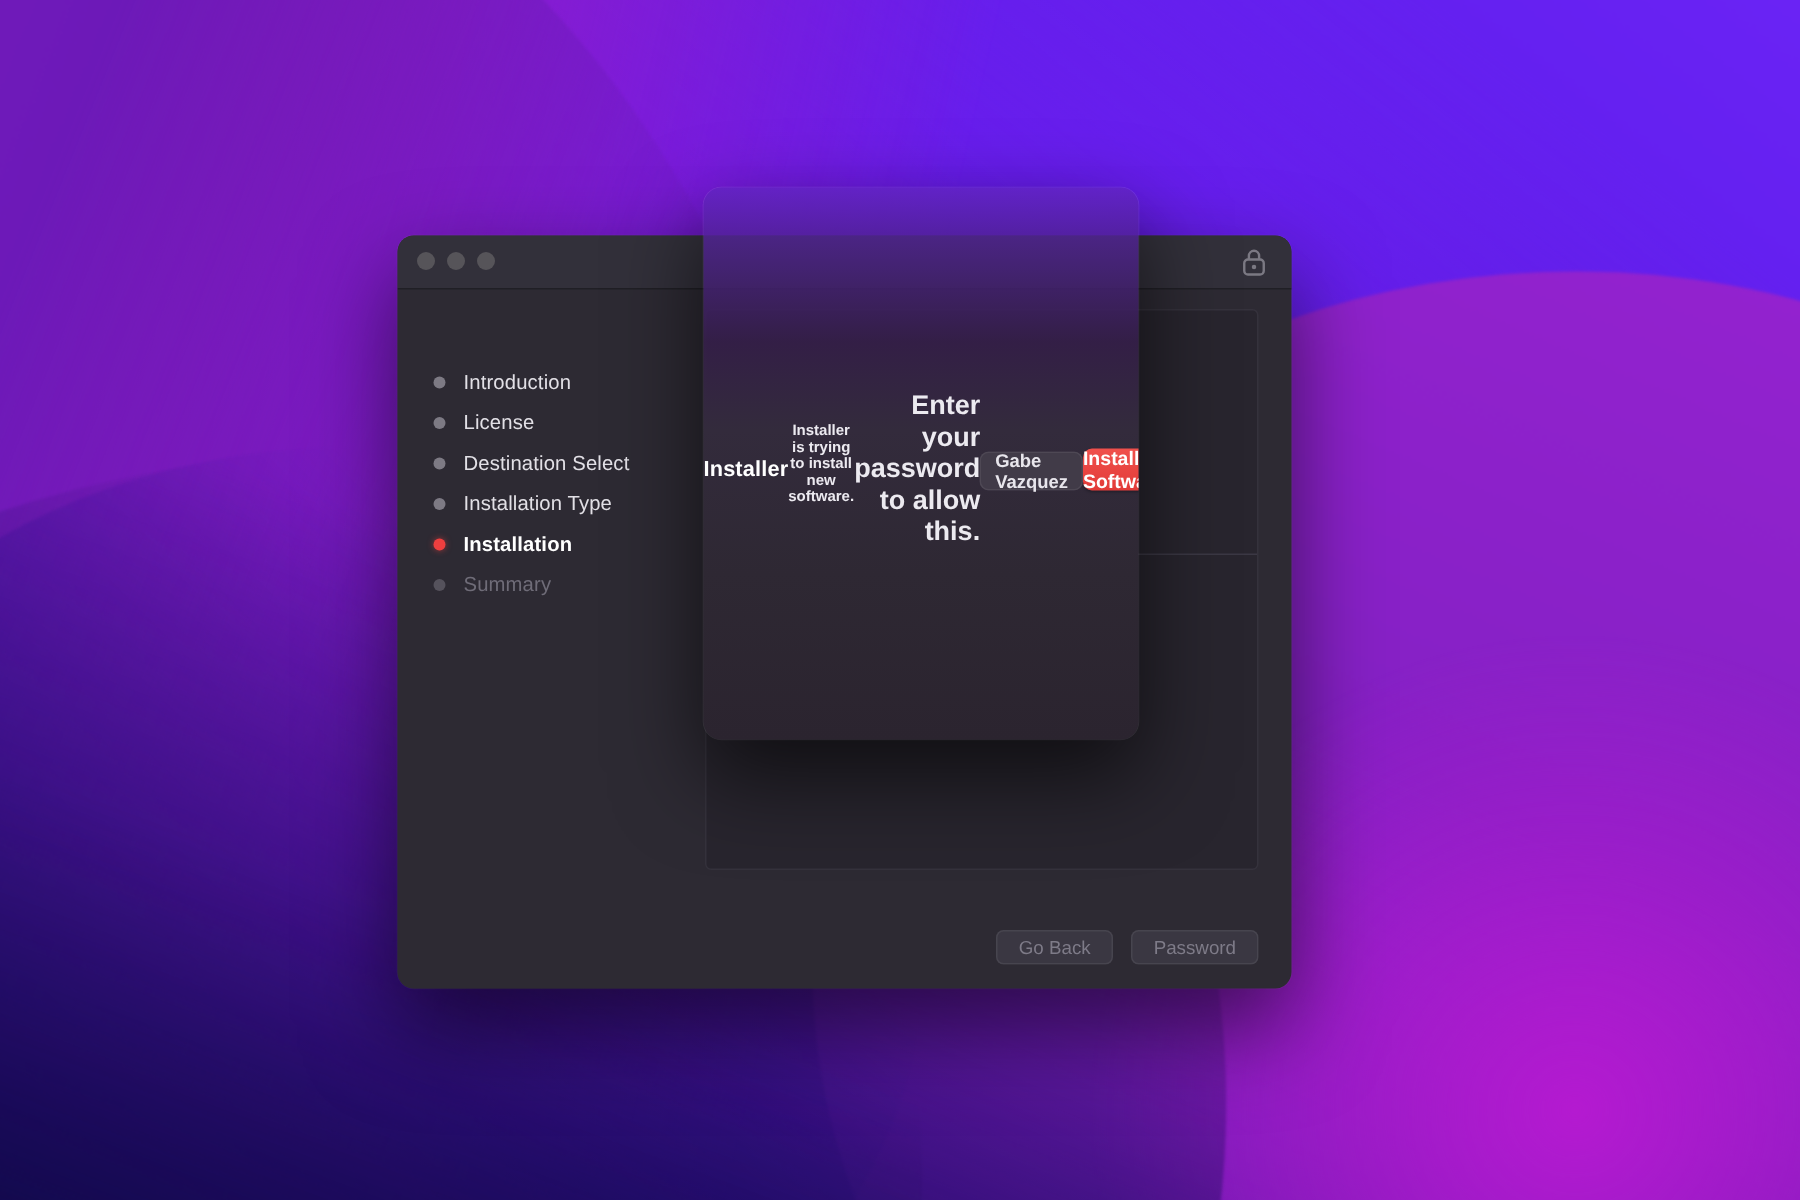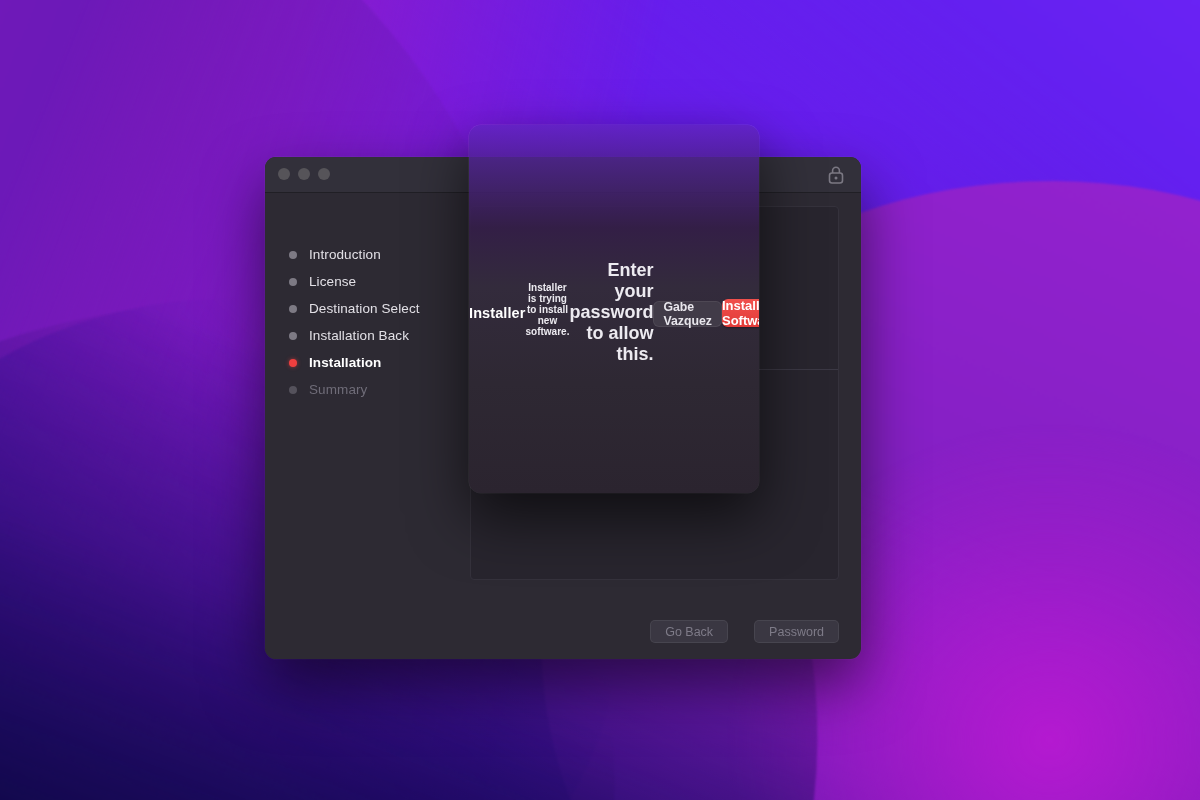--- a/index.html
+++ b/index.html
@@ -119,21 +119,21 @@
     border-radius:4px;
     position:relative;
     height:374px;
   }
   #panel-divider{
     position:absolute; left:0; right:0; top:162px;
     height:1px; background:#3b3844;
   }
   #footer-buttons{
     position:absolute; right:22px; bottom:16px;
-    display:flex; gap:26px;
+    display:flex; gap:12px;
   }
   .footer-btn{
     min-width:76px; height:23px; padding:0 14px;
     border-radius:5px; border:1px solid rgba(255,255,255,.07);
     background:#3a3742; color:#7e7b88;
     font-size:12.5px; font-family:"Liberation Sans",sans-serif;
     display:flex; align-items:center; justify-content:center;
   }
 
   
@@ -250,21 +250,21 @@
       <div class="step">
         <span class="step-dot"></span>
         <span class="step-label">License</span>
       </div>
       <div class="step">
         <span class="step-dot"></span>
         <span class="step-label">Destination Select</span>
       </div>
       <div class="step">
         <span class="step-dot"></span>
-        <span class="step-label">Installation Back</span>
+        <span class="step-label">Installation Type</span>
       </div>
       <div class="step active">
         <span class="step-dot"></span>
         <span class="step-label">Installation</span>
       </div>
       <div class="step upcoming">
         <span class="step-dot"></span>
         <span class="step-label">Summary</span>
       </div>
     </div>

